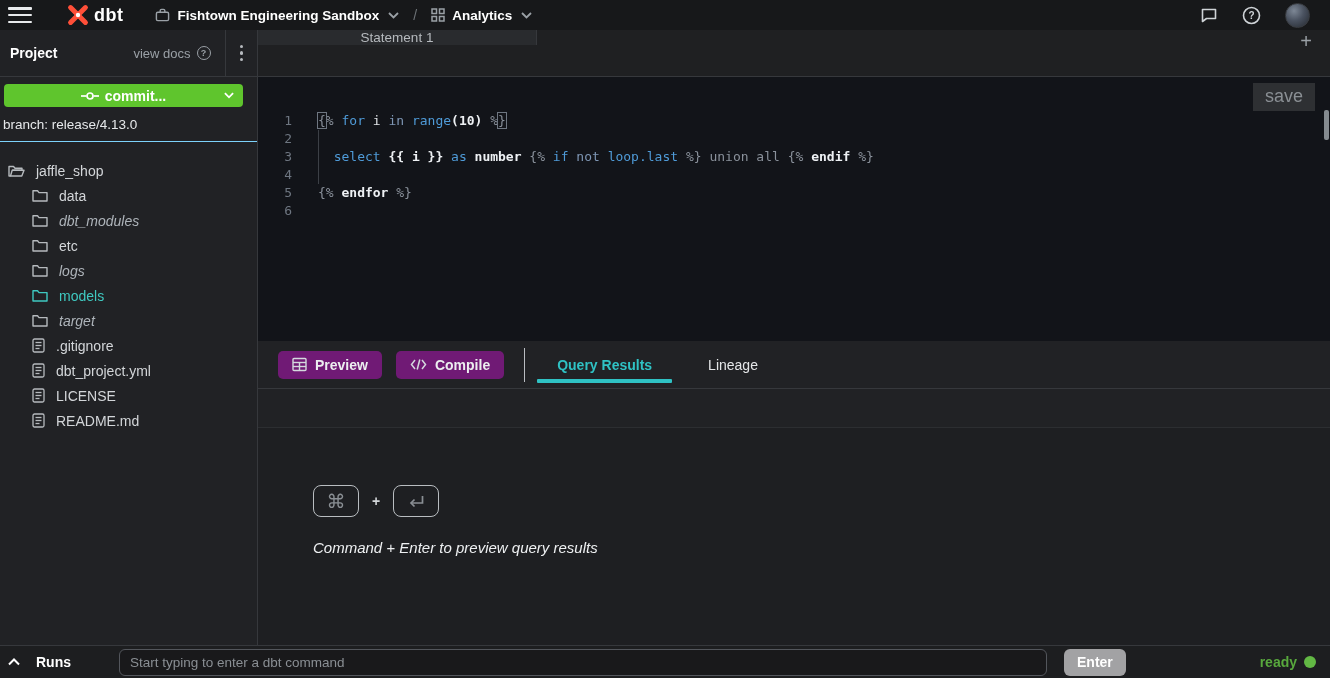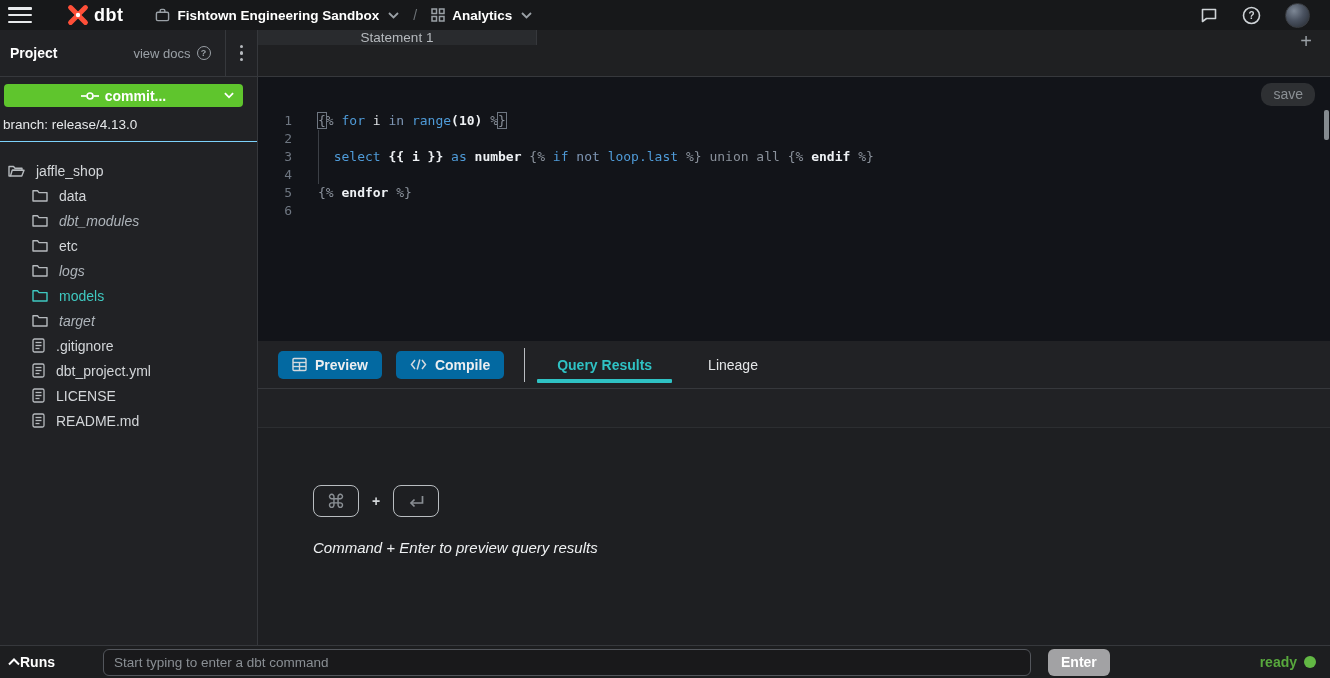--- a/index.html
+++ b/index.html
@@ -78,41 +78,41 @@
     width:279px; background:#292b2e; border-right:1px solid #36383c;
     display:flex; align-items:center; justify-content:center;
     font-size:13.5px; color:#b6babe; cursor:pointer;
   }
   .tab-plus { margin-left:auto; width:48px; display:flex; align-items:center; justify-content:center; color:#9aa0a6; font-size:20px; cursor:pointer; }
 
   .editor { height:264px; flex:0 0 auto; background:#121419; position:relative; font-family:"DejaVu Sans Mono", monospace; }
   .save-btn {
     position:absolute; top:6px; right:15px; z-index:3;
     background:#2e3033; color:#8a8f94; font-family:"Liberation Sans", sans-serif;
-    font-size:14px; padding:3px 12px 4px; border-radius:10px; cursor:pointer;
+    font-size:18px; padding:3px 12px 4px; border-radius:0; cursor:pointer;
   }
   .code-lines { padding-top:35px; }
   .code-line { display:flex; height:18px; line-height:18px; font-size:13px; }
   .line-num { width:34px; flex:0 0 auto; text-align:right; color:#6e7681; }
   .line-text { margin-left:26px; white-space:pre; }
   .tk-j { color:#8a919b; }
   .tk-k { color:#4f9bd8; }
   .tk-m { color:#7e96b4; }
   .tk-w { color:#dfe2e6; }
   .tk-b { color:#eef1f4; font-weight:bold; }
   .tk-x { outline:1px solid #6e7681; }
   .indent-guide { position:absolute; left:60px; top:53px; width:1px; height:54px; background:#3c4046; }
   .ed-scrollthumb { position:absolute; right:1px; top:33px; width:5px; height:30px; background:#9aa0a6; border-radius:2px; opacity:.85; }
 
   .results-toolbar {
     height:48px; flex:0 0 auto; background:#212225; border-bottom:1px solid #36383c;
     display:flex; align-items:center; padding-left:20px;
   }
   .rt-btn {
-    height:28px; background:#0369a1; border-radius:5px; color:#eceef0;
+    height:28px; background:#701a75; border-radius:5px; color:#eceef0;
     font-size:14px; font-weight:bold; display:flex; align-items:center; gap:8px;
     padding:0 14px; cursor:pointer;
   }
   .rt-btn + .rt-btn { margin-left:14px; }
   .rt-btn .icon { display:flex; color:#d4d9de; }
   .rt-divider { width:1px; height:34px; background:#b9bdc2; margin:0 4px 0 20px; }
   .res-tabs { display:flex; align-self:stretch; }
   .res-tab {
     position:relative; display:flex; align-items:center; justify-content:center;
     padding:4px 28px; font-size:14px; color:#e4e6e8; cursor:pointer;
@@ -132,21 +132,21 @@
   }
   .key-cmd { font-size:19px; }
   .key-plus { color:#d3d6d9; font-size:14px; font-weight:bold; }
   .empty-hint { margin-top:22px; font-style:italic; font-size:15px; color:#eef0f2; }
 
   
   .bottombar {
     height:33px; flex:0 0 auto; border-top:1px solid #36383c; background:#1d1e20;
     display:flex; align-items:center; padding:0 14px 0 8px;
   }
-  .runs-label { display:flex; align-items:center; gap:0; font-size:14px; font-weight:bold; color:#fff; cursor:pointer; }
+  .runs-label { display:flex; align-items:center; gap:16px; font-size:14px; font-weight:bold; color:#fff; cursor:pointer; }
   .runs-label .icon { display:flex; color:#fff; }
   .cmd-input {
     margin-left:48px; width:928px; height:27px; background:#19191b;
     border:1px solid #53565c; border-radius:6px; color:#e6e8ea;
     font-size:13.5px; padding:0 10px; outline:none;
     font-family:"Liberation Sans", sans-serif;
   }
   .cmd-input::placeholder { color:#8a8f94; }
   .enter-btn {
     margin-left:17px; height:27px; padding:0 13px; background:#a2a2a4;

